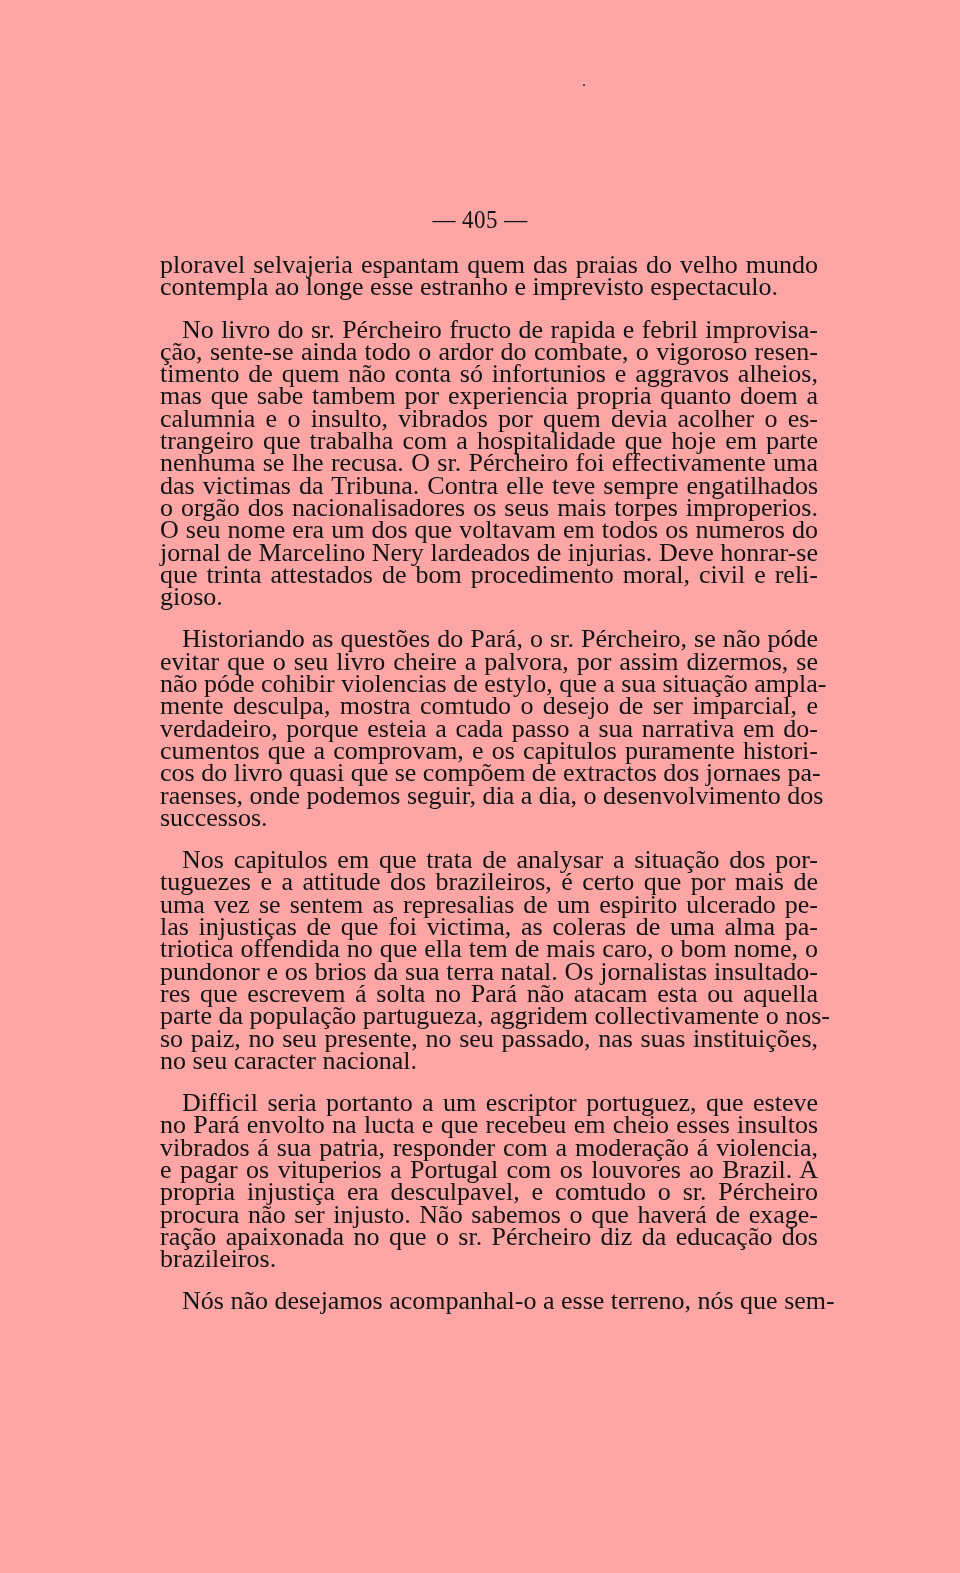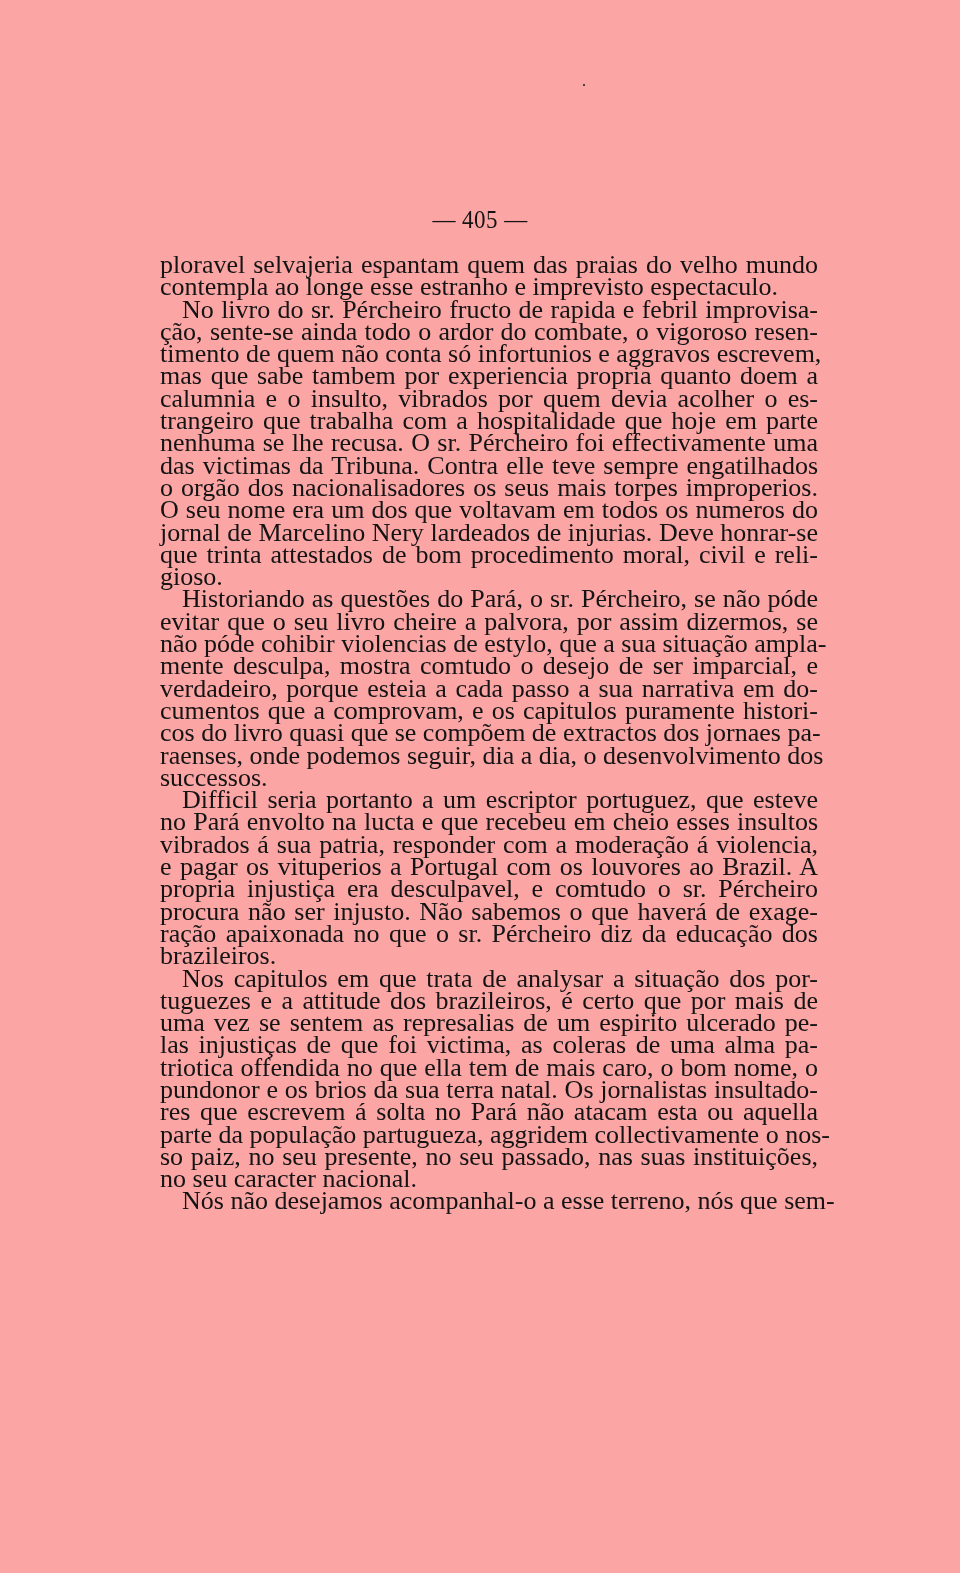--- a/index.html
+++ b/index.html
@@ -56,38 +56,39 @@
     white-space: nowrap;
     text-align: justify;
     text-align-last: justify;
     transform-origin: left center;
   }
   .line.last {
     text-align-last: left;
   }
   .line.indent {
     padding-left: 22px;
+    margin-top: 20px;
   }
   .italic { }
 </style>
 </head>
 <body>
 
 <div class="page">
   <div class="speck"></div>
   <div class="page-number">— 405 —</div>
   <div class="body-text" id="body-text">
       <div>
         <span class="line">ploravel selvajeria espantam quem das praias do velho mundo</span>
         <span class="line last">contempla ao longe esse estranho e imprevisto espectaculo.</span>
       </div>
       <div>
         <span class="line indent">No livro do sr. Pércheiro fructo de rapida e febril improvisa-</span>
         <span class="line">ção, sente-se ainda todo o ardor do combate, o vigoroso resen-</span>
-        <span class="line">timento de quem não conta só infortunios e aggravos escrevem,</span>
+        <span class="line">timento de quem não conta só infortunios e aggravos alheios,</span>
         <span class="line">mas que sabe tambem por experiencia propria quanto doem a</span>
         <span class="line">calumnia e o insulto, vibrados por quem devia acolher o es-</span>
         <span class="line">trangeiro que trabalha com a hospitalidade que hoje em parte</span>
         <span class="line">nenhuma se lhe recusa. O sr. Pércheiro foi effectivamente uma</span>
         <span class="line">das victimas da <span class="italic">Tribuna</span>. Contra elle teve sempre engatilhados</span>
         <span class="line">o orgão dos nacionalisadores os seus mais torpes improperios.</span>
         <span class="line">O seu nome era um dos que voltavam em todos os numeros do</span>
         <span class="line">jornal de Marcelino Nery lardeados de injurias. Deve honrar-se</span>
         <span class="line">que trinta attestados de bom procedimento moral, civil e reli-</span>
         <span class="line last">gioso.</span>
@@ -97,38 +98,38 @@
         <span class="line">evitar que o seu livro cheire a palvora, por assim dizermos, se</span>
         <span class="line">não póde cohibir violencias de estylo, que a sua situação ampla-</span>
         <span class="line">mente desculpa, mostra comtudo o desejo de ser imparcial, e</span>
         <span class="line">verdadeiro, porque esteia a cada passo a sua narrativa em do-</span>
         <span class="line">cumentos que a comprovam, e os capitulos puramente histori-</span>
         <span class="line">cos do livro quasi que se compõem de extractos dos jornaes pa-</span>
         <span class="line">raenses, onde podemos seguir, dia a dia, o desenvolvimento dos</span>
         <span class="line last">successos.</span>
       </div>
       <div>
-        <span class="line indent">Difficil seria portanto a um escriptor portuguez, que esteve</span>
-        <span class="line">no Pará envolto na lucta e que recebeu em cheio esses insultos</span>
-        <span class="line">vibrados á sua patria, responder com a moderação á violencia,</span>
-        <span class="line">e pagar os vituperios a Portugal com os louvores ao Brazil. A</span>
-        <span class="line">propria injustiça era desculpavel, e comtudo o sr. Pércheiro</span>
-        <span class="line">procura não ser injusto. Não sabemos o que haverá de exage-</span>
-        <span class="line">ração apaixonada no que o sr. Pércheiro diz da educação dos</span>
-        <span class="line last">brazileiros.</span>
-      </div>
-      <div>
         <span class="line indent">Nos capitulos em que trata de analysar a situação dos por-</span>
         <span class="line">tuguezes e a attitude dos brazileiros, é certo que por mais de</span>
         <span class="line">uma vez se sentem as represalias de um espirito ulcerado pe-</span>
         <span class="line">las injustiças de que foi victima, as coleras de uma alma pa-</span>
         <span class="line">triotica offendida no que ella tem de mais caro, o bom nome, o</span>
         <span class="line">pundonor e os brios da sua terra natal. Os jornalistas insultado-</span>
         <span class="line">res que escrevem á solta no Pará não atacam esta ou aquella</span>
         <span class="line">parte da população partugueza, aggridem collectivamente o nos-</span>
         <span class="line">so paiz, no seu presente, no seu passado, nas suas instituições,</span>
         <span class="line last">no seu caracter nacional.</span>
       </div>
       <div>
+        <span class="line indent">Difficil seria portanto a um escriptor portuguez, que esteve</span>
+        <span class="line">no Pará envolto na lucta e que recebeu em cheio esses insultos</span>
+        <span class="line">vibrados á sua patria, responder com a moderação á violencia,</span>
+        <span class="line">e pagar os vituperios a Portugal com os louvores ao Brazil. A</span>
+        <span class="line">propria injustiça era desculpavel, e comtudo o sr. Pércheiro</span>
+        <span class="line">procura não ser injusto. Não sabemos o que haverá de exage-</span>
+        <span class="line">ração apaixonada no que o sr. Pércheiro diz da educação dos</span>
+        <span class="line last">brazileiros.</span>
+      </div>
+      <div>
         <span class="line indent">Nós não desejamos acompanhal-o a esse terreno, nós que sem-</span>
       </div>
     </div>
 </div>
 
 </body></html>

